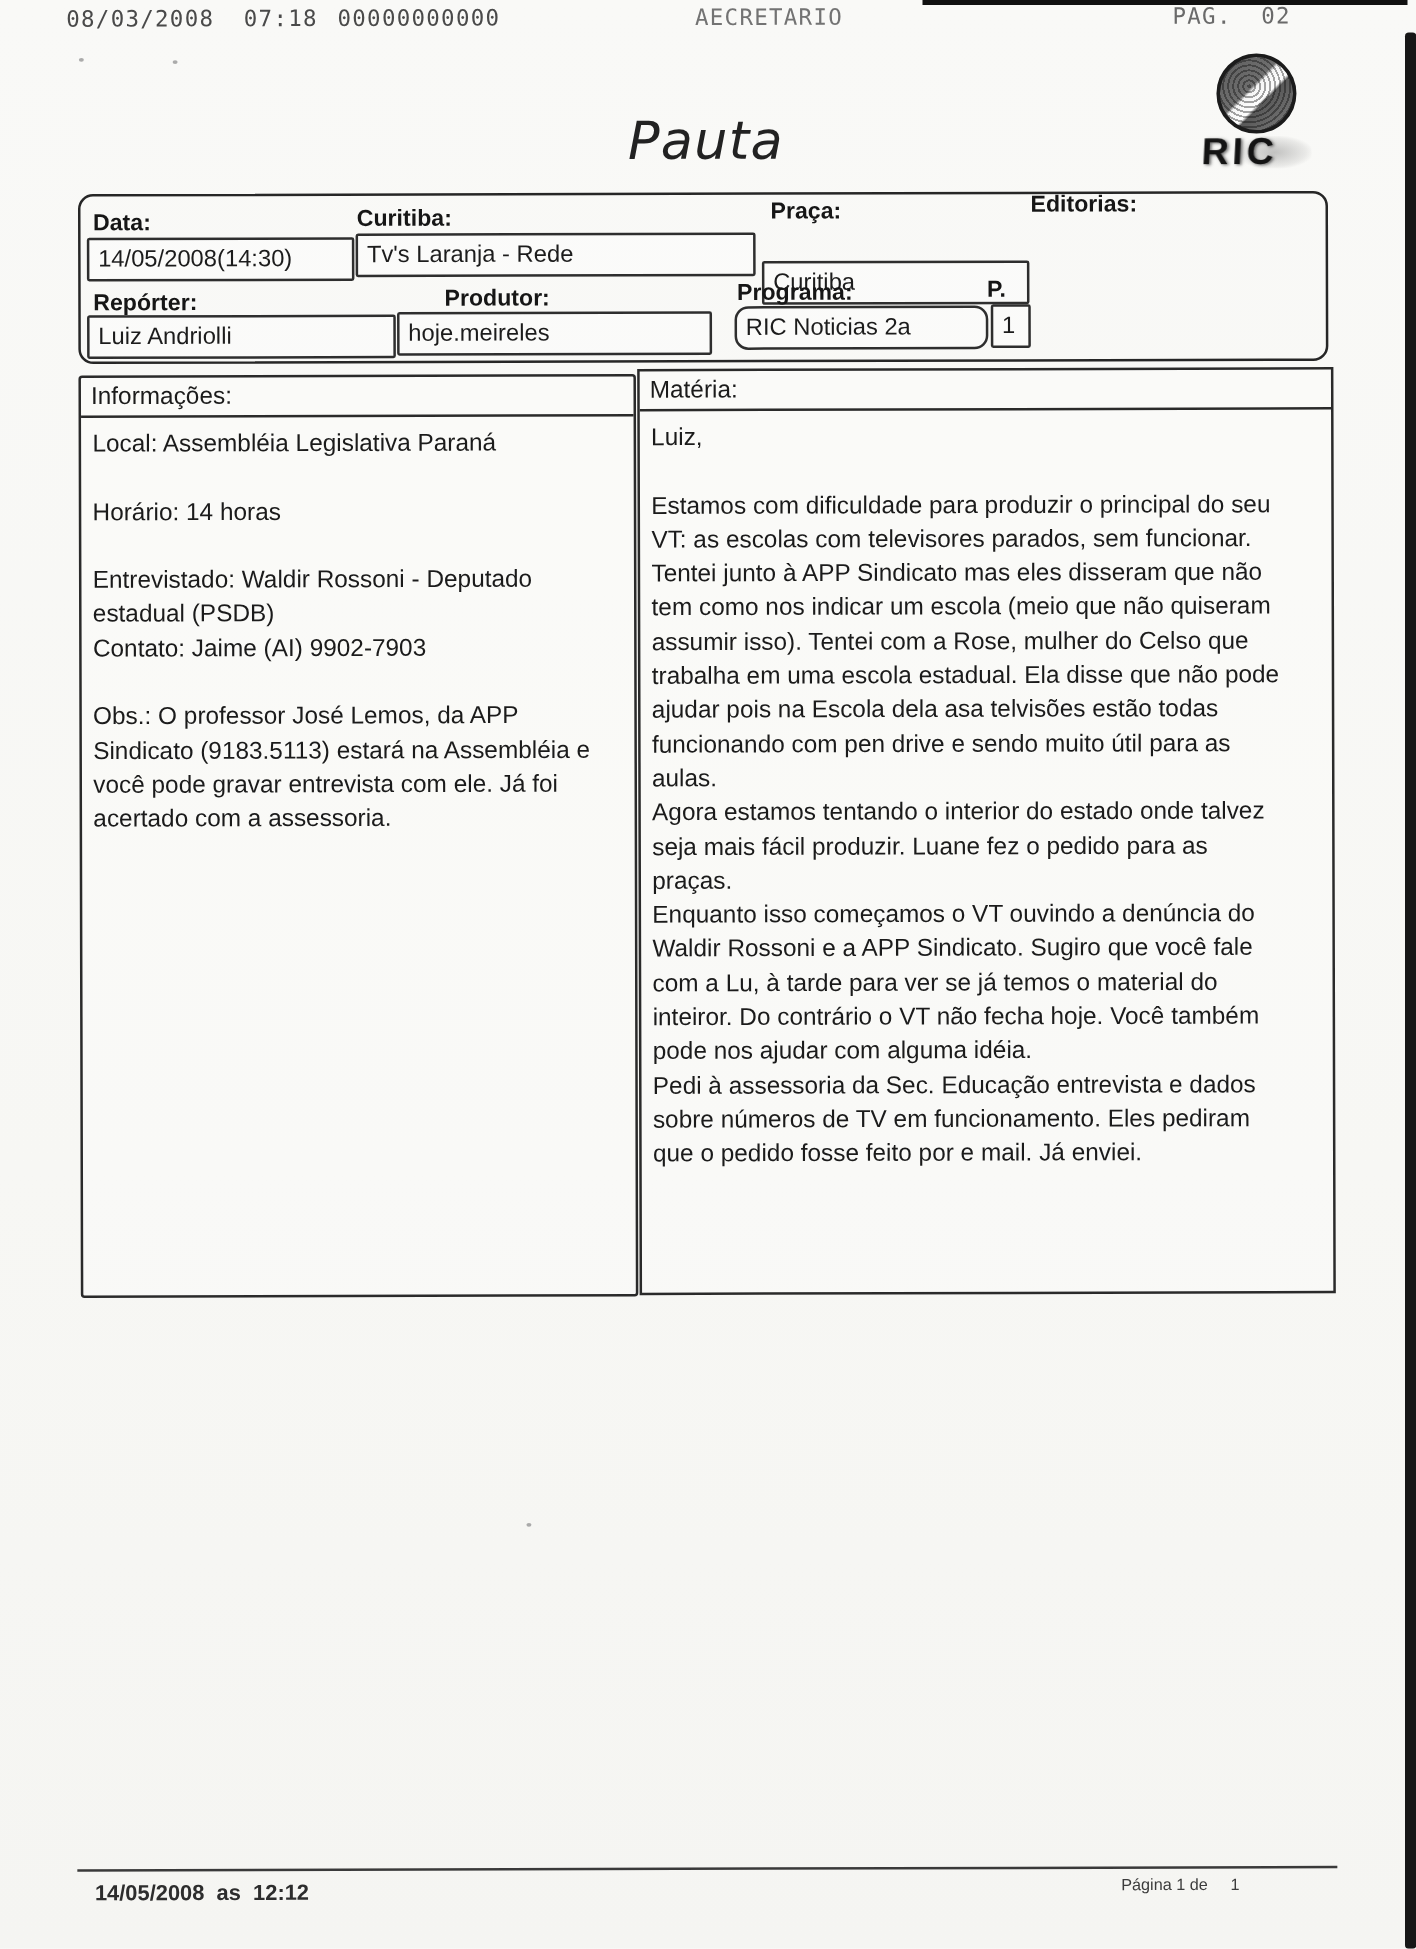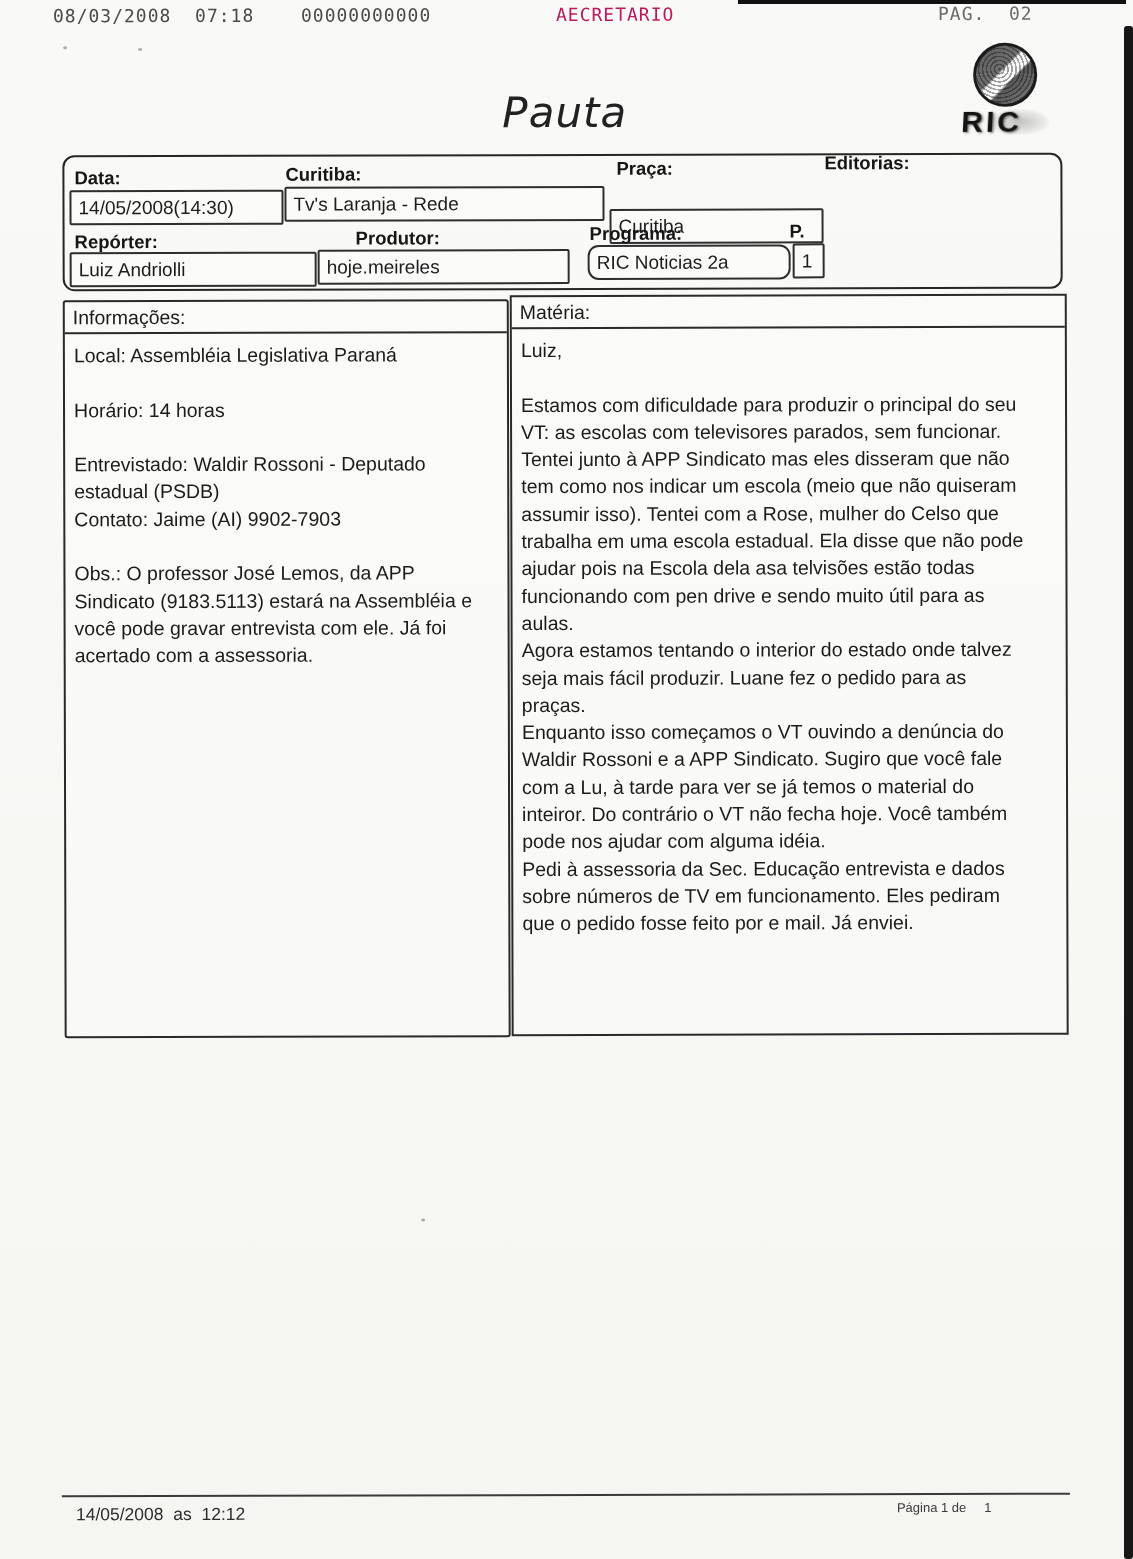--- a/index.html
+++ b/index.html
@@ -11,22 +11,22 @@
   .page{position:absolute;inset:0;transform:rotate(-0.15deg);}
   
   .edge-strip{position:absolute;right:0;top:26px;bottom:0;width:9px;background:#171717;border-radius:3px;}
   .top-line{position:absolute;top:0;left:738px;width:388px;height:4px;background:#111;}
   .noise-dot{position:absolute;width:4px;height:3px;background:#8a8a8a;border-radius:50%;opacity:.7;}
   
   .fax-header{position:absolute;top:4px;left:0;width:100%;height:24px;
     font-family:"DejaVu Sans Mono",monospace;font-size:18px;color:#4a4a4a;letter-spacing:1px;}
   .fax-header span{position:absolute;white-space:pre;}
   .fax-dt{left:55px;}
-  .fax-num{left:272px;margin-left:31px;}
-  .fax-sender{left:558px;color:#be185d;}
+  .fax-num{left:272px;}
+  .fax-sender{left:558px;color:#737373;}
   .fax-page{left:940px;color:#6a6a6a;}
   
   .title{position:absolute;top:88px;left:0;width:1133px;text-align:center;
     font-family:"DejaVu Sans",sans-serif;font-style:italic;font-size:42px;color:#222;letter-spacing:1px;}
   
   .logo{position:absolute;top:44px;left:963px;width:95px;height:100px;}
   .globe{position:absolute;top:0;left:12px;width:58px;height:58px;border-radius:50%;
     border:3px solid #1b1b1b;
     background:
       repeating-radial-gradient(circle at 40% 40%, rgba(0,0,0,.35) 0 1.5px, transparent 1.5px 4px),
@@ -47,21 +47,21 @@
   
   .panel{position:absolute;border:2px solid #2a2a2a;background:rgba(255,255,255,.25);}
   .panel-header{border-bottom:2.5px solid #2a2a2a;font-size:19.5px;color:#1b1b1b;
     padding:4px 0 3px 8px;}
   .panel-body{white-space:pre-line;font-size:19.5px;line-height:1.4;color:#1b1b1b;
     padding:8px 10px 0 9px;}
   .informacoes{left:64px;top:299px;width:442px;height:734px;border-radius:3px;}
   .materia{left:511px;top:295px;width:553px;height:737px;}
   
   .footer-line{position:absolute;left:60px;top:1494px;width:1008px;height:1.6px;background:#3a3a3a;}
-  .footer-ts{position:absolute;left:74px;top:1503px;font-size:17.5px;color:#2d2d2d;white-space:pre;}
+  .footer-ts{position:absolute;left:74px;top:1503px;font-size:17.5px;color:#2d2d2d;white-space:pre;font-weight:bold;}
   .footer-page{position:absolute;left:895px;top:1501px;font-size:13px;color:#3c3c3c;white-space:pre;}
 </style>
 </head>
 <body>
 
 <div class="page">
 
   <div class="fax-header">
     <span class="fax-dt">08/03/2008  07:18</span>
     <span class="fax-num">00000000000</span>

